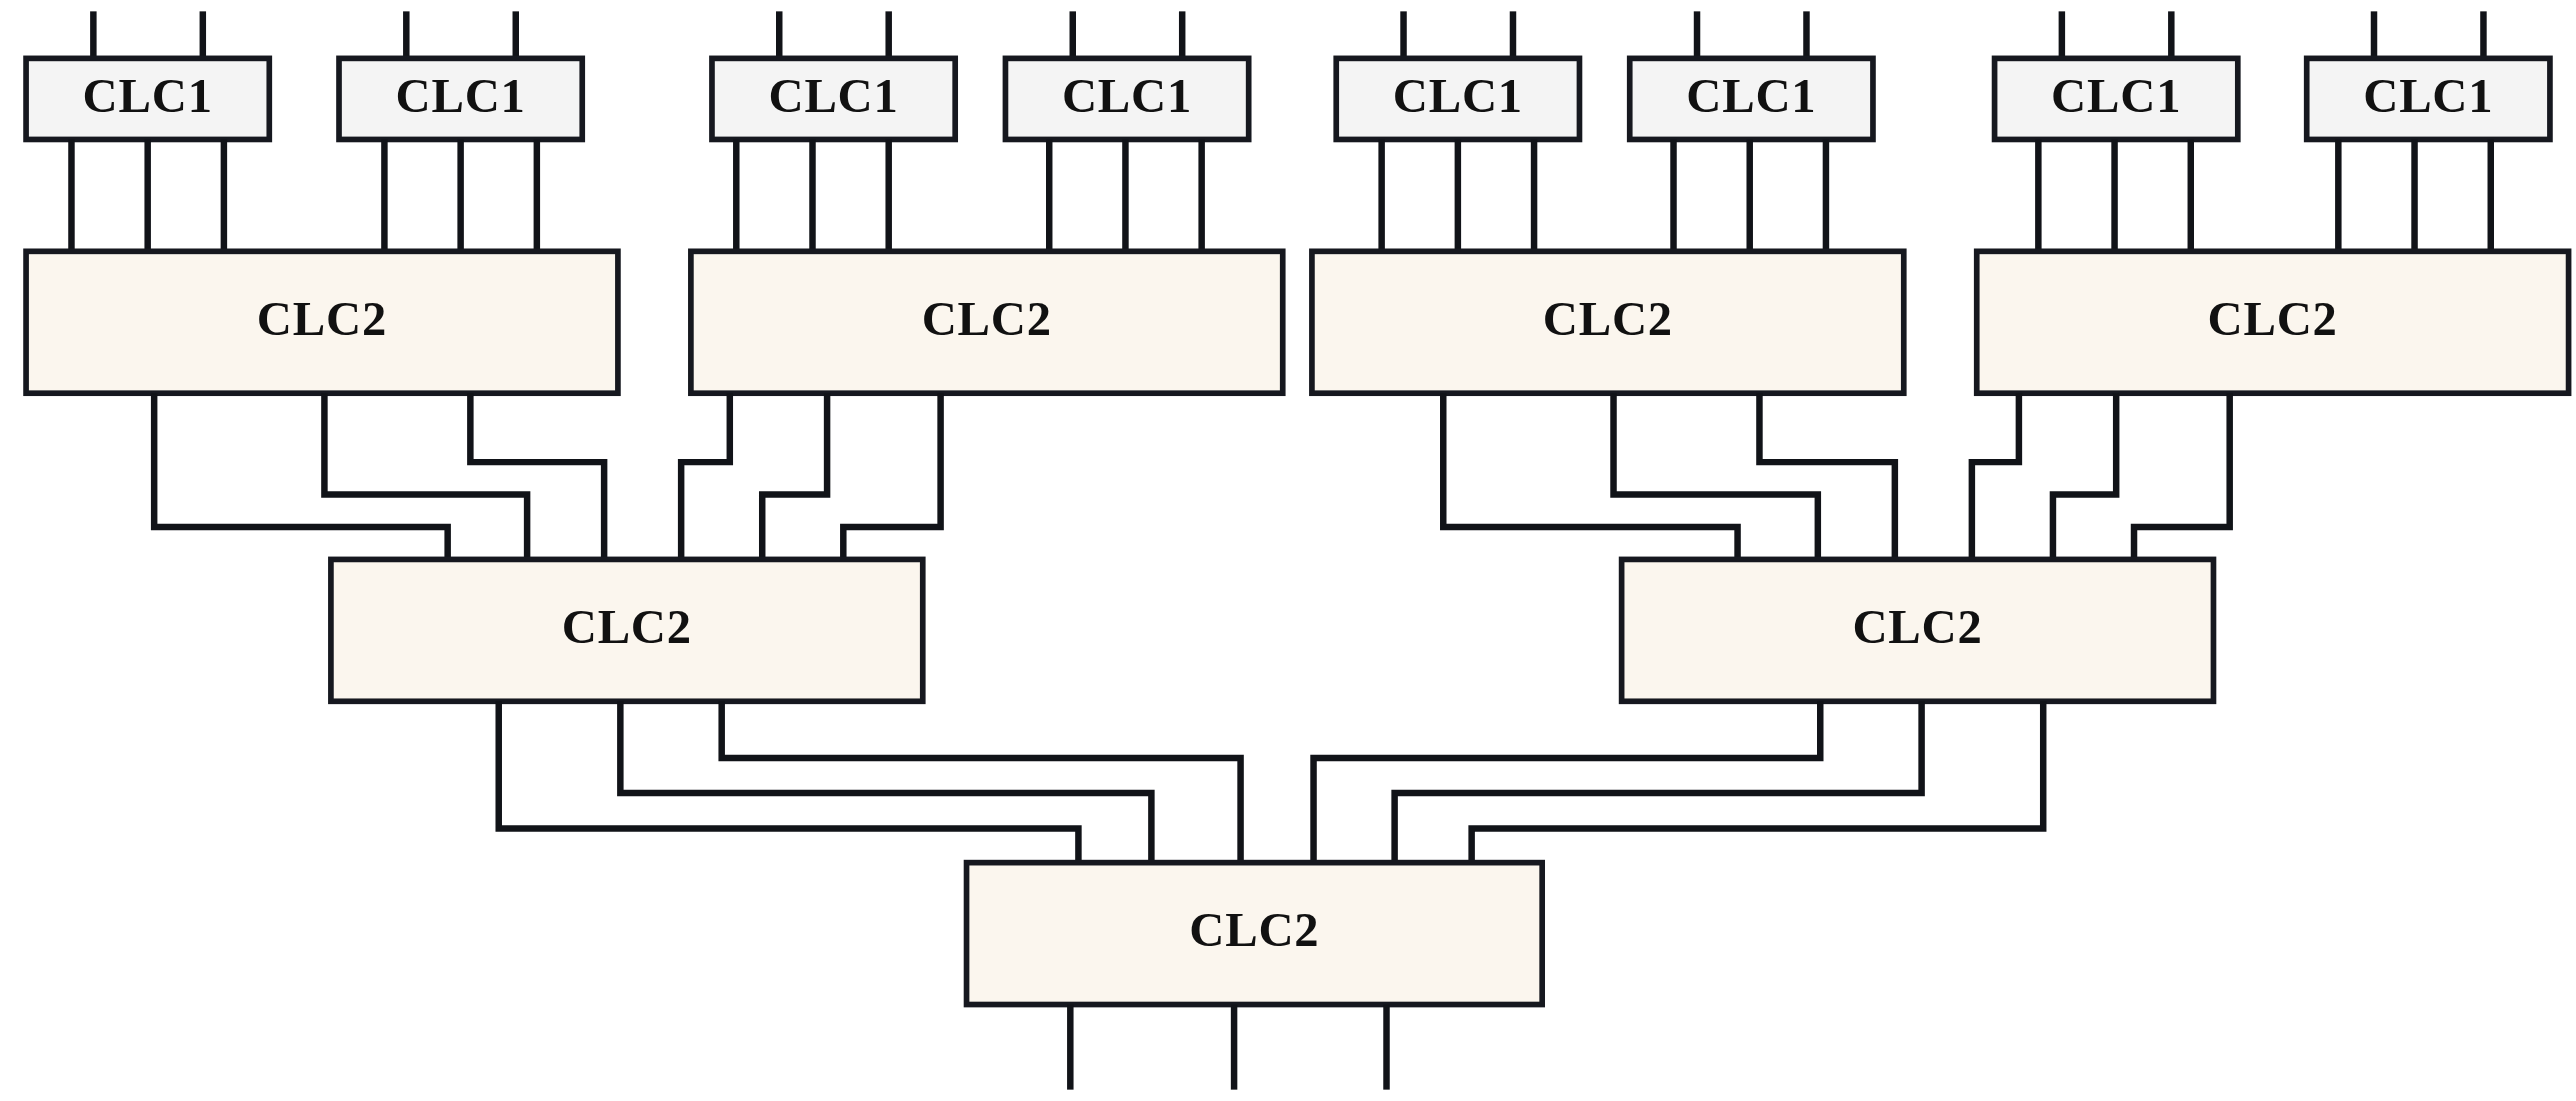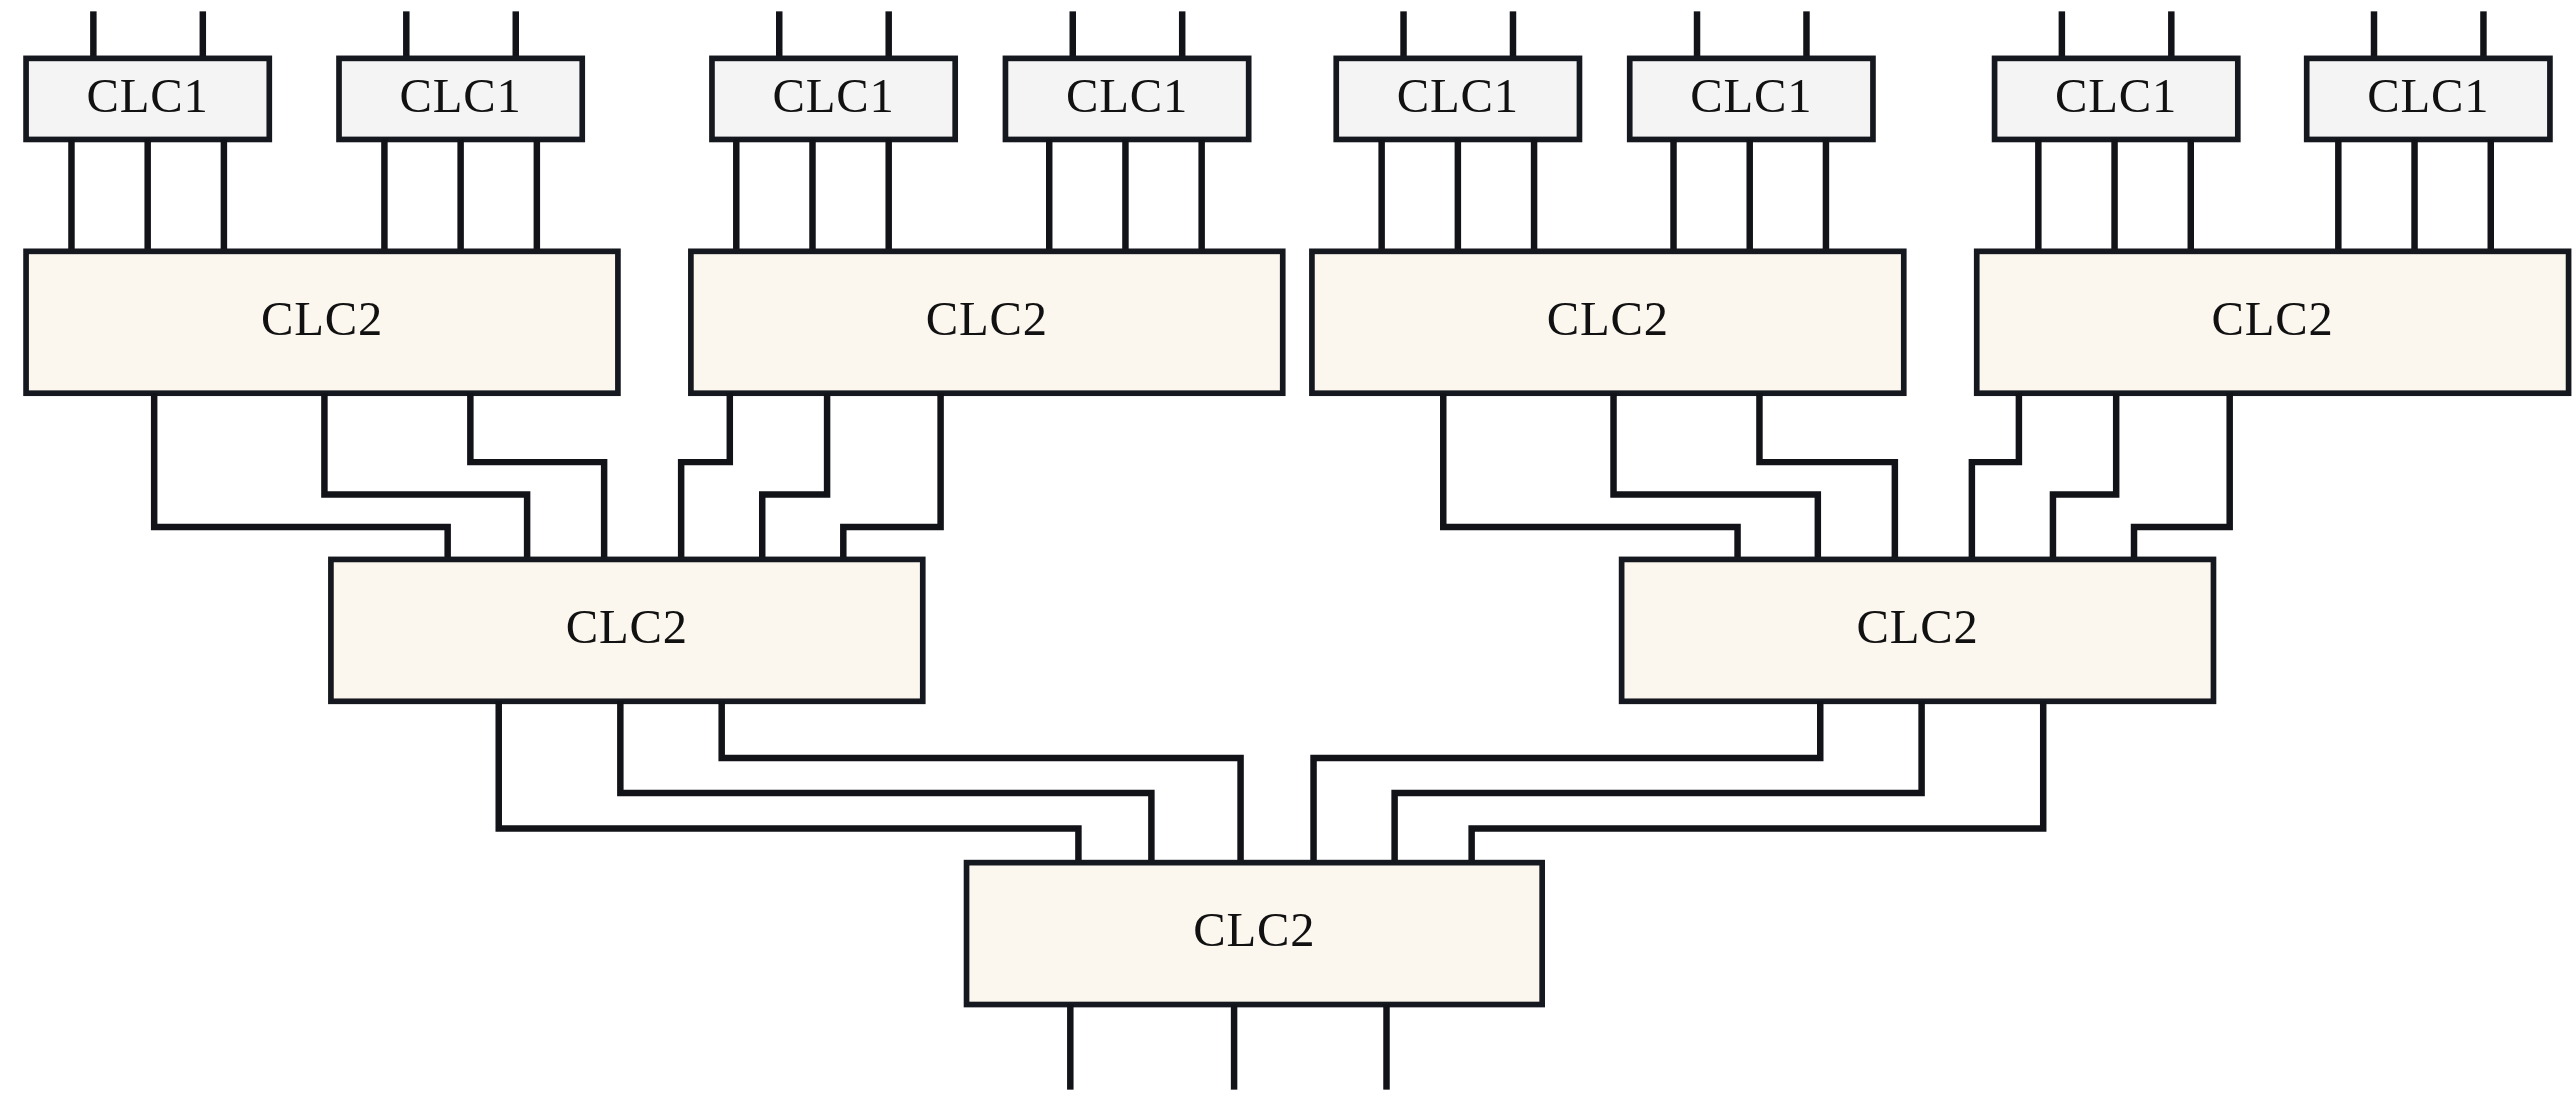--- a/index.html
+++ b/index.html
@@ -11,20 +11,21 @@
     width: 2576px;
     height: 1101px;
     overflow: hidden;
     font-family: "Liberation Serif", serif;
   }
   #diagram-root {
     position: relative;
     width: 2080px;
     height: 1101px;
     background: #ffffff;
+    font-weight: bold;
   }
   svg.canvas {
     display: block;
     width: 2576px;
     height: 1101px;
   }
   .blk-clc1 {
     fill: #f4f4f4;
     stroke: #16181f;
     stroke-width: 7;

